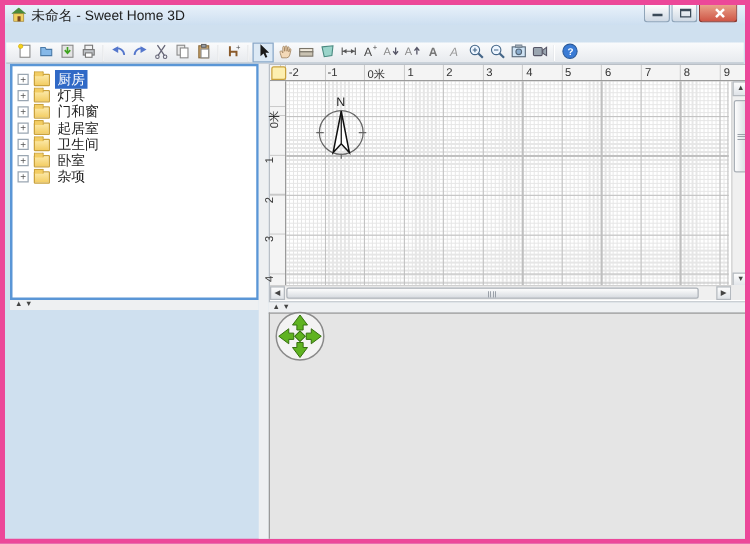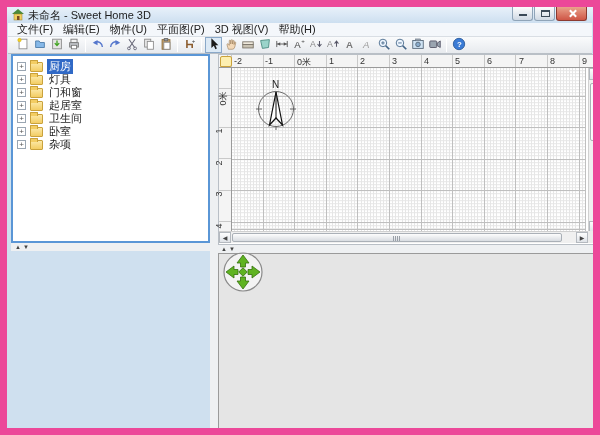--- a/index.html
+++ b/index.html
@@ -1,18 +1,18 @@
 <!DOCTYPE html>
 <html><head>
 <meta charset="utf-8">
 <style>
   * { margin:0; padding:0; box-sizing:border-box; }
   html,body { width:600px; height:435px; }
   body { font-family:"Liberation Sans","DejaVu Sans",sans-serif; font-size:11px; color:#222; }
-  #win { position:relative; width:600px; height:435px; background:#cfe0ef; border:7px solid #ec4899; overflow:hidden; }
+  #win { position:relative; width:600px; height:435px; background:#cfe0ef; border:4px solid #ec4899; overflow:hidden; }
 
   
   #titlebar { position:absolute; left:0; top:0; width:100%; height:16px;
     background:linear-gradient(#e8f1fa,#cddff0); display:flex; align-items:center; padding-left:5px; }
   #title-icon { width:12px; height:12px; margin-right:4px; }
   #title-text { font-size:11px; color:#1c1c1c; }
   #caption-buttons { position:absolute; right:6px; top:0; display:flex; }
   .capbtn { height:14px; border:1px solid #8fa4b8; border-top:none; border-radius:0 0 3px 3px;
     background:linear-gradient(#fdfdfd,#cfd9e4); margin-left:1px; position:relative; }
   .capbtn.min, .capbtn.max { width:21px; }
@@ -123,28 +123,20 @@
         </div>
       <div class="capbtn close">
           <span class="glyph-x">
             <i></i>
             <i></i>
           </span>
         </div>
     </div>
   </div>
 
-  <div id="menubar">
-    <span class="menu-item">文件(F)</span>
-    <span class="menu-item">编辑(E)</span>
-    <span class="menu-item">物件(U)</span>
-    <span class="menu-item">平面图(P)</span>
-    <span class="menu-item">3D 视图(V)</span>
-    <span class="menu-item">帮助(H)</span>
-  </div>
 
   <div id="toolbar">
       <span class="tb-btn">
         <span><svg viewBox="0 0 16 16">
             <rect x="3.5" y="2.5" width="9" height="11" fill="#fff" stroke="#8a8a8a"></rect>
             <circle cx="4" cy="3.5" r="2" fill="#f7d21c" stroke="#c9a500" stroke-width="0.5"></circle>
           </svg></span>
       </span>
       <span class="tb-btn">
         <span><svg viewBox="0 0 16 16">

